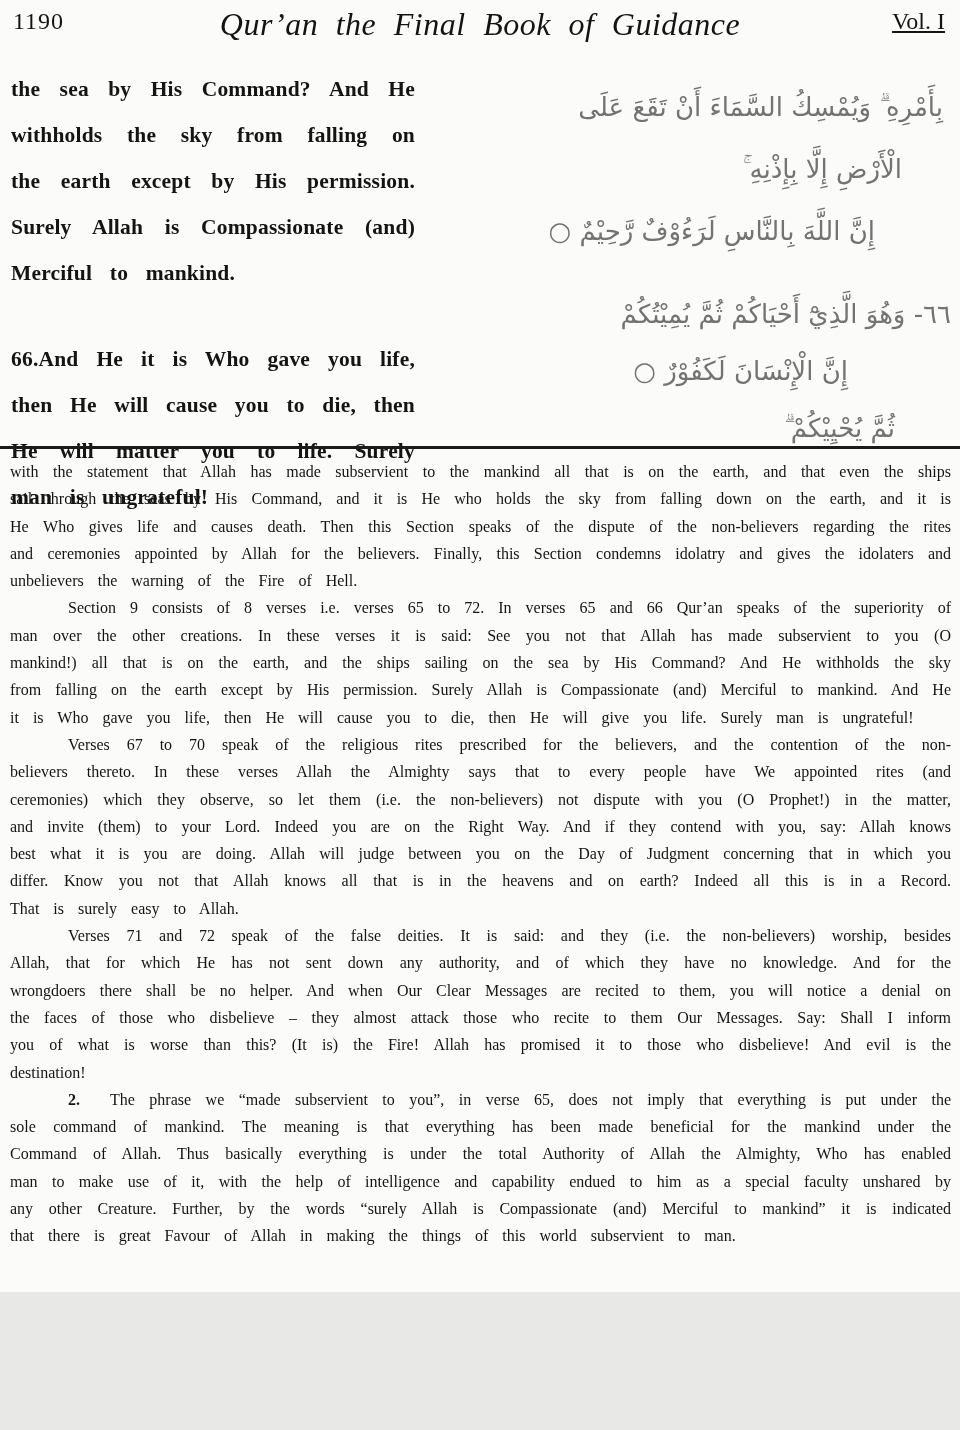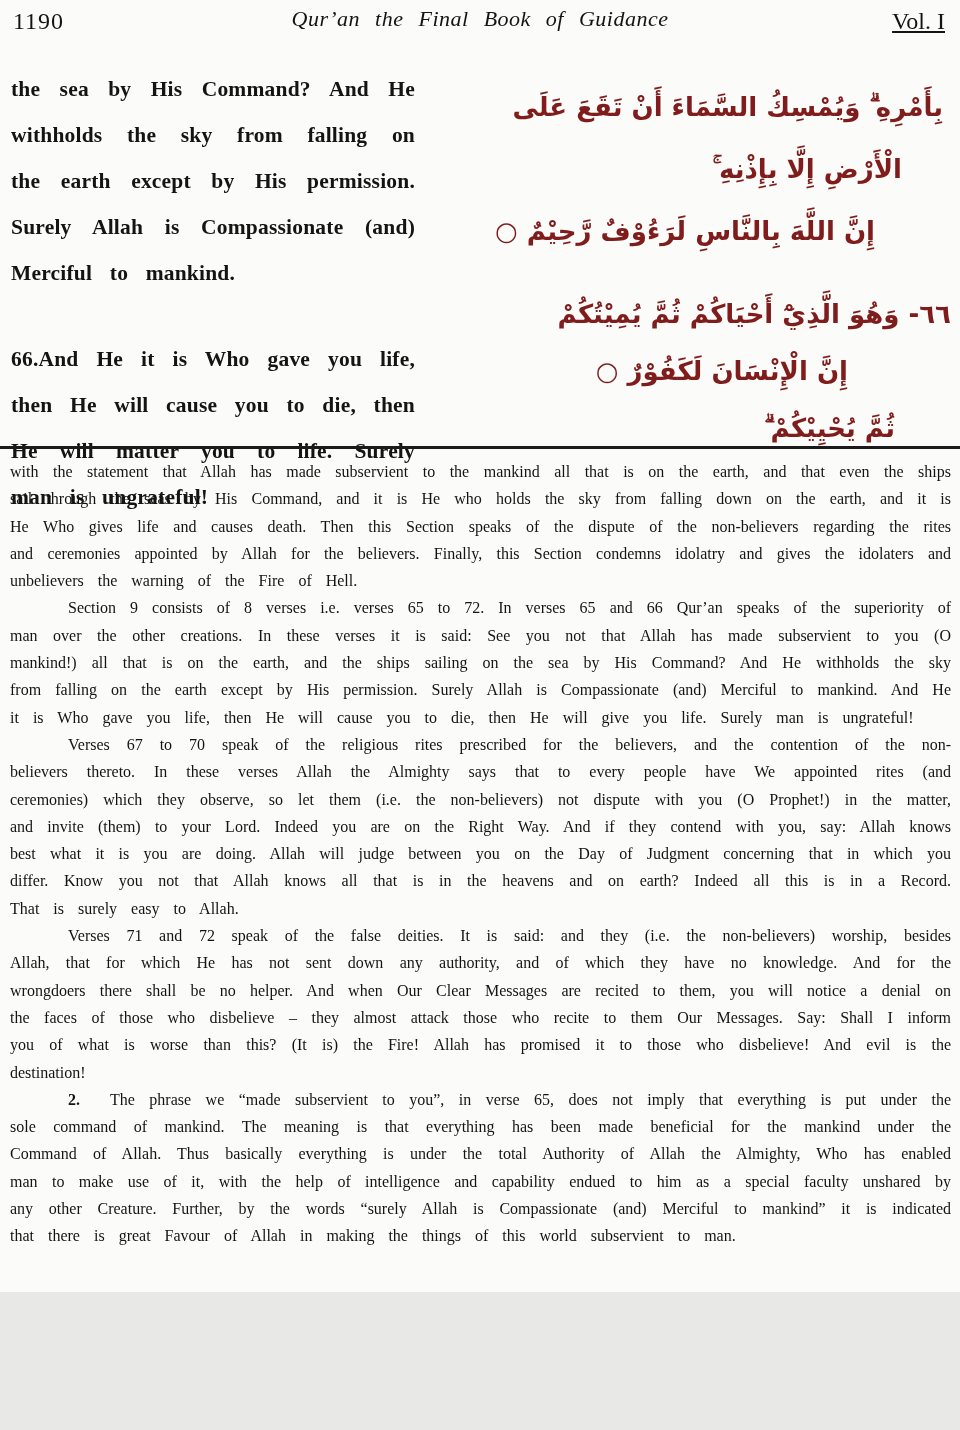--- a/index.html
+++ b/index.html
@@ -33,21 +33,21 @@
     font-size: 24px;
     letter-spacing: 1px;
   }
   .running-title {
     position: absolute;
     left: 0;
     right: 0;
     top: 0;
     text-align: center;
     font-style: italic;
-    font-size: 22px;
+    font-size: 32px;
     word-spacing: 9px;
     letter-spacing: 0.5px;
   }
   .vol {
     position: absolute;
     right: 15px;
     top: 2px;
     font-size: 24px;
     text-decoration: underline;
   }
@@ -77,23 +77,23 @@
   .vnum { margin-right: 0; }
 
   .ar-col {
     position: absolute;
     right: 5px;
     top: 0;
     width: 470px;
     direction: rtl;
     text-align: right;
     font-family: "DejaVu Sans", sans-serif;
-    font-weight: 700;
+    font-weight: 400;
     font-size: 26px;
-    color: #7f1d1d;
+    color: #737373;
   }
   .ar-line { white-space: nowrap; }
   .ar65 { padding-top: 16px; }
   .ar65 .ar-line { height: 62px; line-height: 62px; }
   .ar66 { padding-top: 24px; }
   .ar66 .ar-line { height: 57px; line-height: 57px; }
   .ar65 .l0 { padding-right: 12px; }
   .ar65 .l1 { padding-right: 53px; }
   .ar65 .l2 { padding-right: 80px; }
   .ar66 .l0 { padding-right: 4px; }

